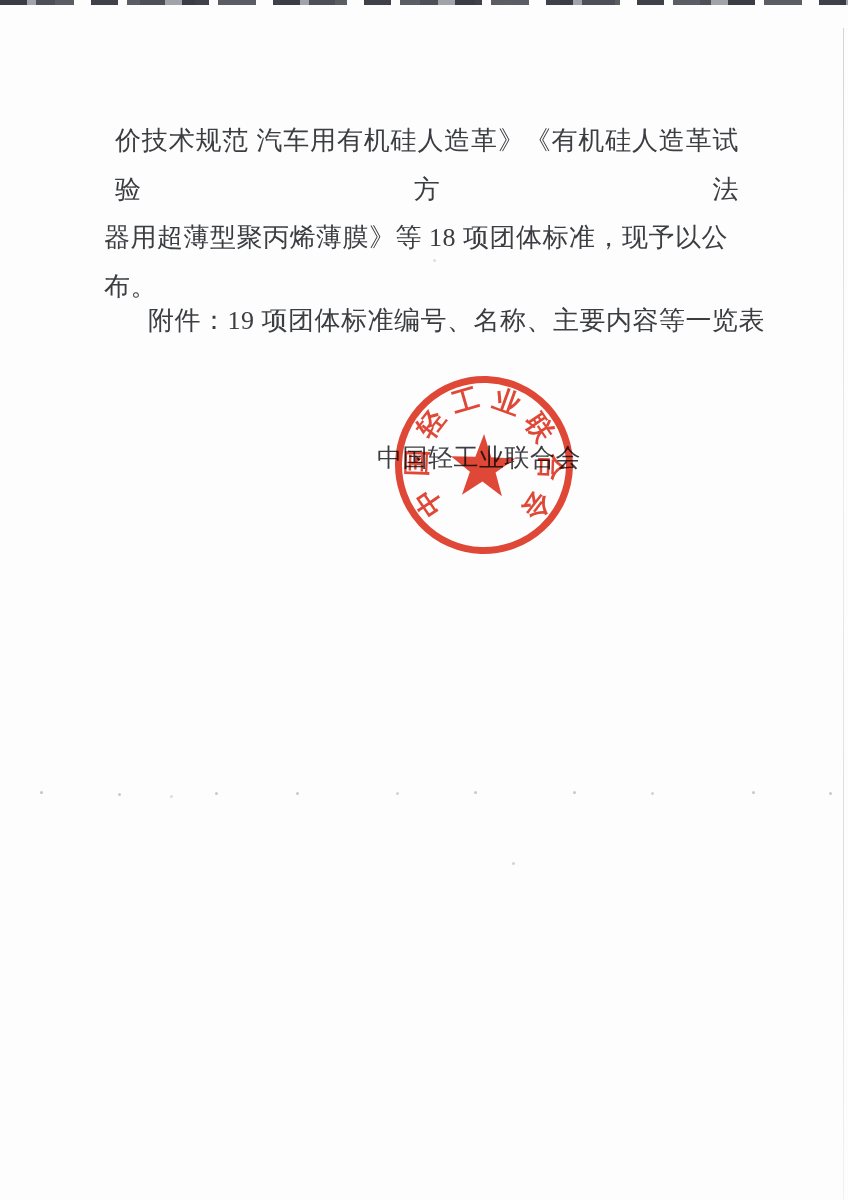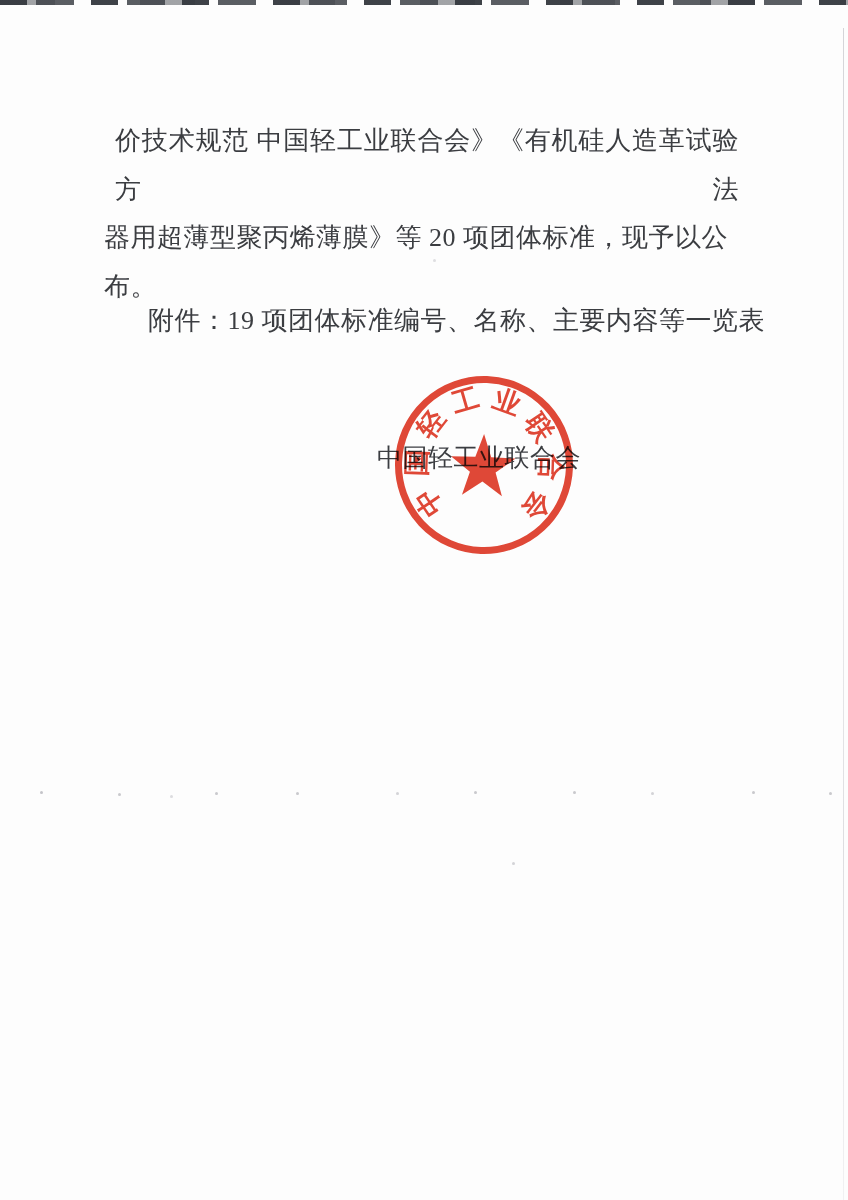--- a/index.html
+++ b/index.html
@@ -149,22 +149,22 @@
 </head>
 <body>
 
 <div class="page">
 
   <div class="top-scan-band"></div>
   <div class="right-scan-line"></div>
   <div class="specks"></div>
 
   <div class="body-text">
-    <div class="body-line-justify body-line-first">价技术规范 中国轻工业联合会》《有机硅人造革试验方法</div>
-    <div>器用超薄型聚丙烯薄膜》等 20 项团体标准，现予以公布。</div>
+    <div class="body-line-justify body-line-first">价技术规范 汽车用有机硅人造革》《有机硅人造革试验方法</div>
+    <div>器用超薄型聚丙烯薄膜》等 18 项团体标准，现予以公布。</div>
   </div>
 
   <div class="attachment">附件：19 项团体标准编号、名称、主要内容等一览表</div>
 
   <div class="org-line">中国轻工业联合会</div>
 
 
   <div class="seal">
     <svg width="186" height="186" viewBox="0 0 186 186">
       <circle class="seal-ring" cx="93" cy="93" r="85.5"></circle>

